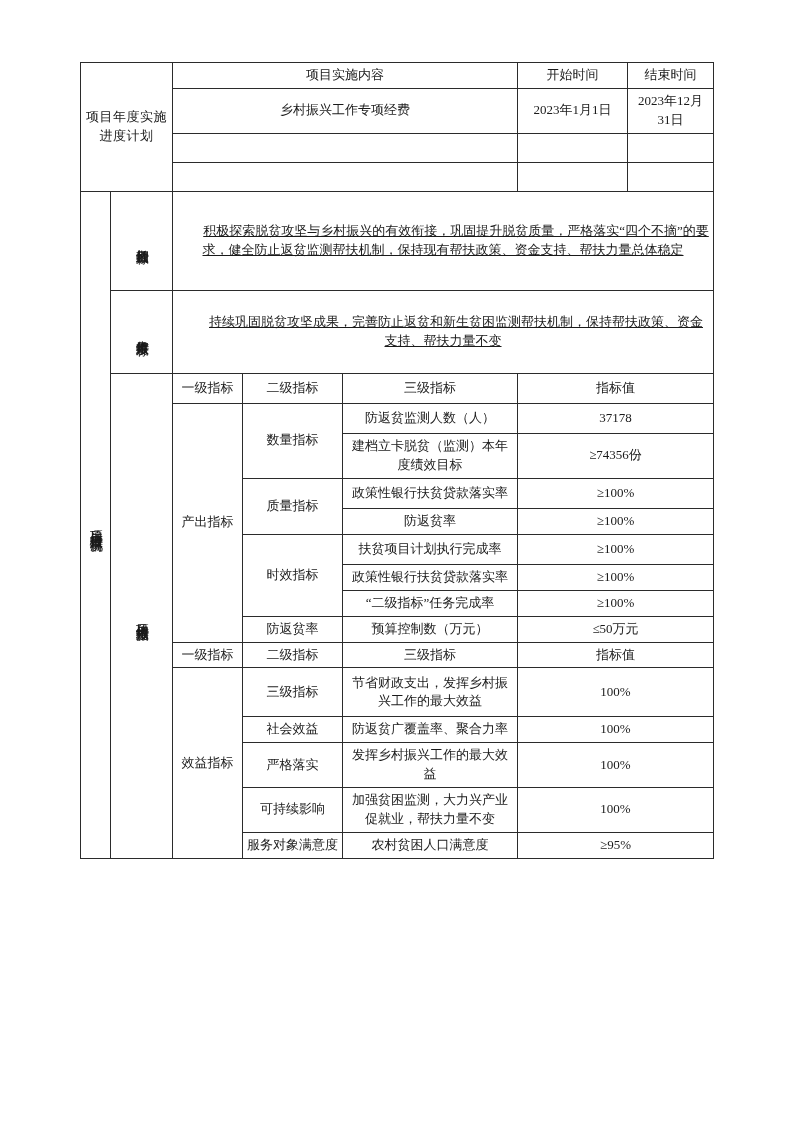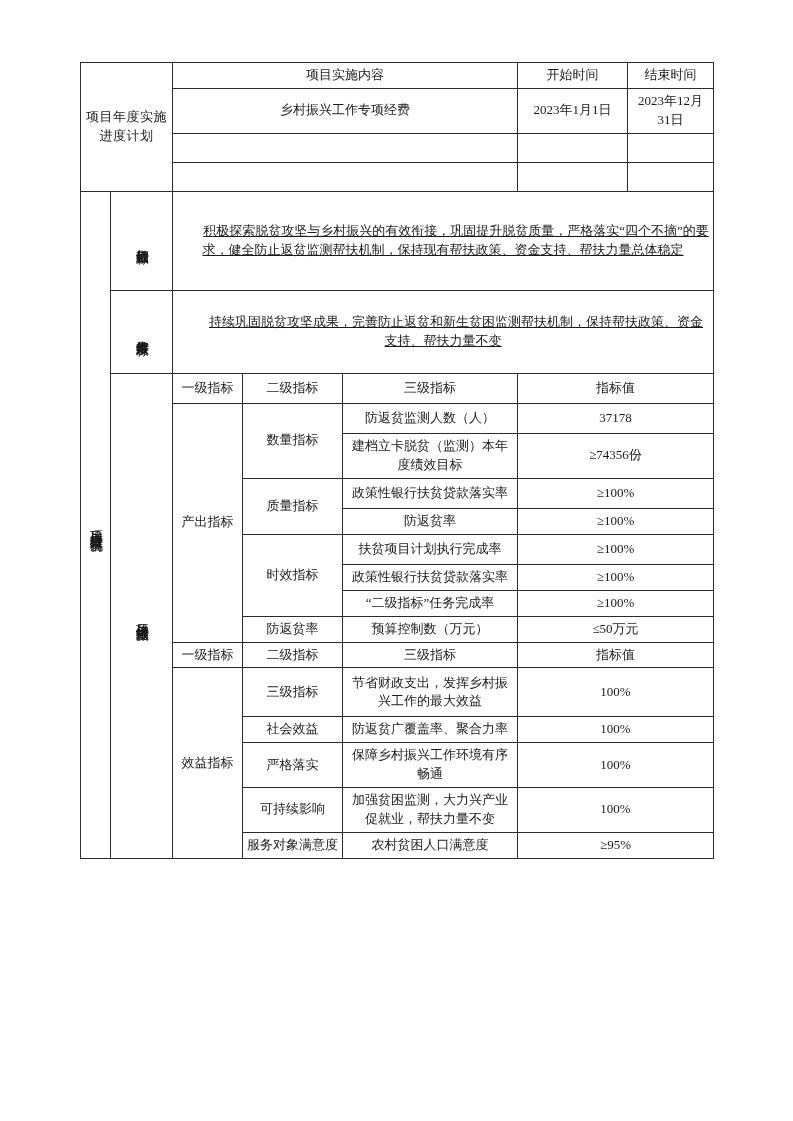--- a/index.html
+++ b/index.html
@@ -201,21 +201,21 @@
         <td class="leftcell cellpad">节省财政支出，发挥乡村振兴工作的最大效益</td>
         <td colspan="2">100%</td>
       </tr>
       <tr>
         <td class="hdr">社会效益</td>
         <td class="leftcell cellpad">防返贫广覆盖率、聚合力率</td>
         <td colspan="2">100%</td>
       </tr>
       <tr>
         <td class="hdr">严格落实</td>
-        <td class="leftcell cellpad">保障乡村振兴工作环境有序畅通</td>
+        <td class="leftcell cellpad">发挥乡村振兴工作的最大效益</td>
         <td colspan="2">100%</td>
       </tr>
       <tr>
         <td class="hdr">可持续影响</td>
         <td class="leftcell cellpad">加强贫困监测，大力兴产业促就业，帮扶力量不变</td>
         <td colspan="2">100%</td>
       </tr>
       <tr>
         <td class="hdr nowrap-small">服务对象满意度</td>
         <td class="leftcell cellpad">农村贫困人口满意度</td>

